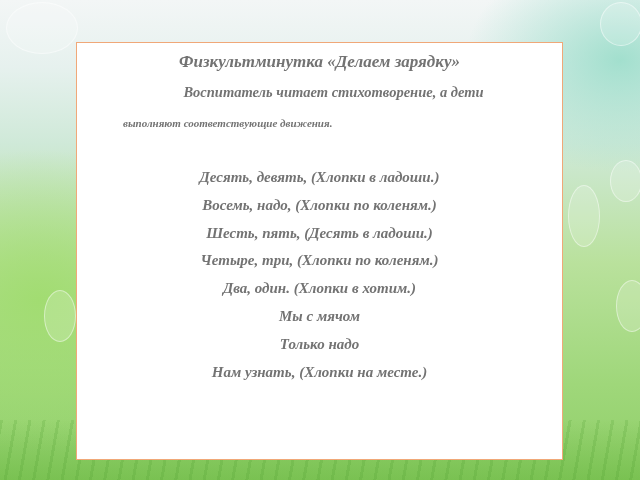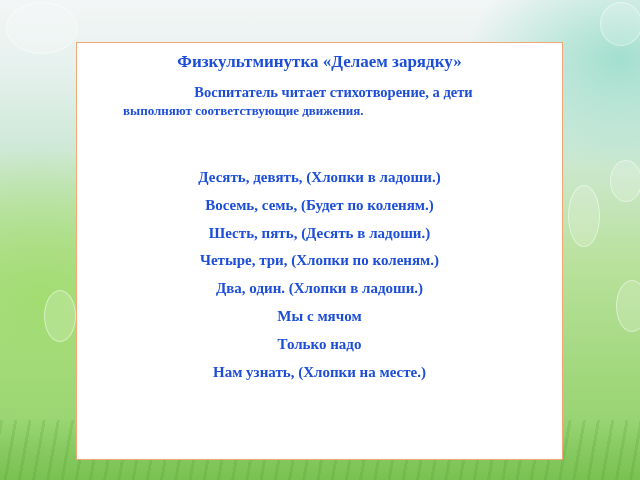--- a/index.html
+++ b/index.html
@@ -33,43 +33,44 @@
     }
     .card {
       position: absolute;
       left: 76px;
       top: 42px;
       width: 487px;
       height: 418px;
       background: #ffffff;
       border: 1.5px solid #f0a878;
       box-sizing: border-box;
-      color: #1d4ed8;
+      color: #737373;
+      font-style: italic;
       font-weight: bold;
       text-align: center;
     }
     .title {
       position: absolute;
       left: 0; right: 0;
       top: 9px;
       font-size: 17px;
     }
     .intro1 {
       position: absolute;
       left: 12px; right: 0;
       top: 41px;
       font-size: 14.5px;
       padding-left: 16px;
       font-weight: bold;
     }
     .intro2 {
       position: absolute;
       left: 46px;
-      top: 60px;
-      font-size: 13px;
+      top: 74px;
+      font-size: 11px;
       text-align: left;
     }
     .poem {
       position: absolute;
       left: 0; right: 0;
       top: 113px;
       margin: 8px;
       padding: 0;
       list-style: none;
     }
@@ -91,21 +92,21 @@
   <div class="bokeh" style="left:44px;top:290px;width:30px;height:50px;"></div>
   <div class="grass"></div>
 </div>
 
 <div class="card">
   <div class="title">Физкультминутка «Делаем зарядку»</div>
   <div class="intro1">Воспитатель читает стихотворение, а дети</div>
   <div class="intro2">выполняют соответствующие движения.</div>
   <ul class="poem">
     <li>Десять, девять, (Хлопки в ладоши.)</li>
-    <li>Восемь, семь, (Будет по коленям.)</li>
+    <li>Восемь, надо, (Хлопки по коленям.)</li>
     <li>Шесть, пять, (Десять в ладоши.)</li>
     <li>Четыре, три, (Хлопки по коленям.)</li>
-    <li>Два, один. (Хлопки в ладоши.)</li>
+    <li>Два, один. (Хлопки в хотим.)</li>
     <li>Мы с мячом</li>
     <li>Только надо</li>
     <li>Нам узнать, (Хлопки на месте.)</li>
   </ul>
 </div>
 
 </body></html>

